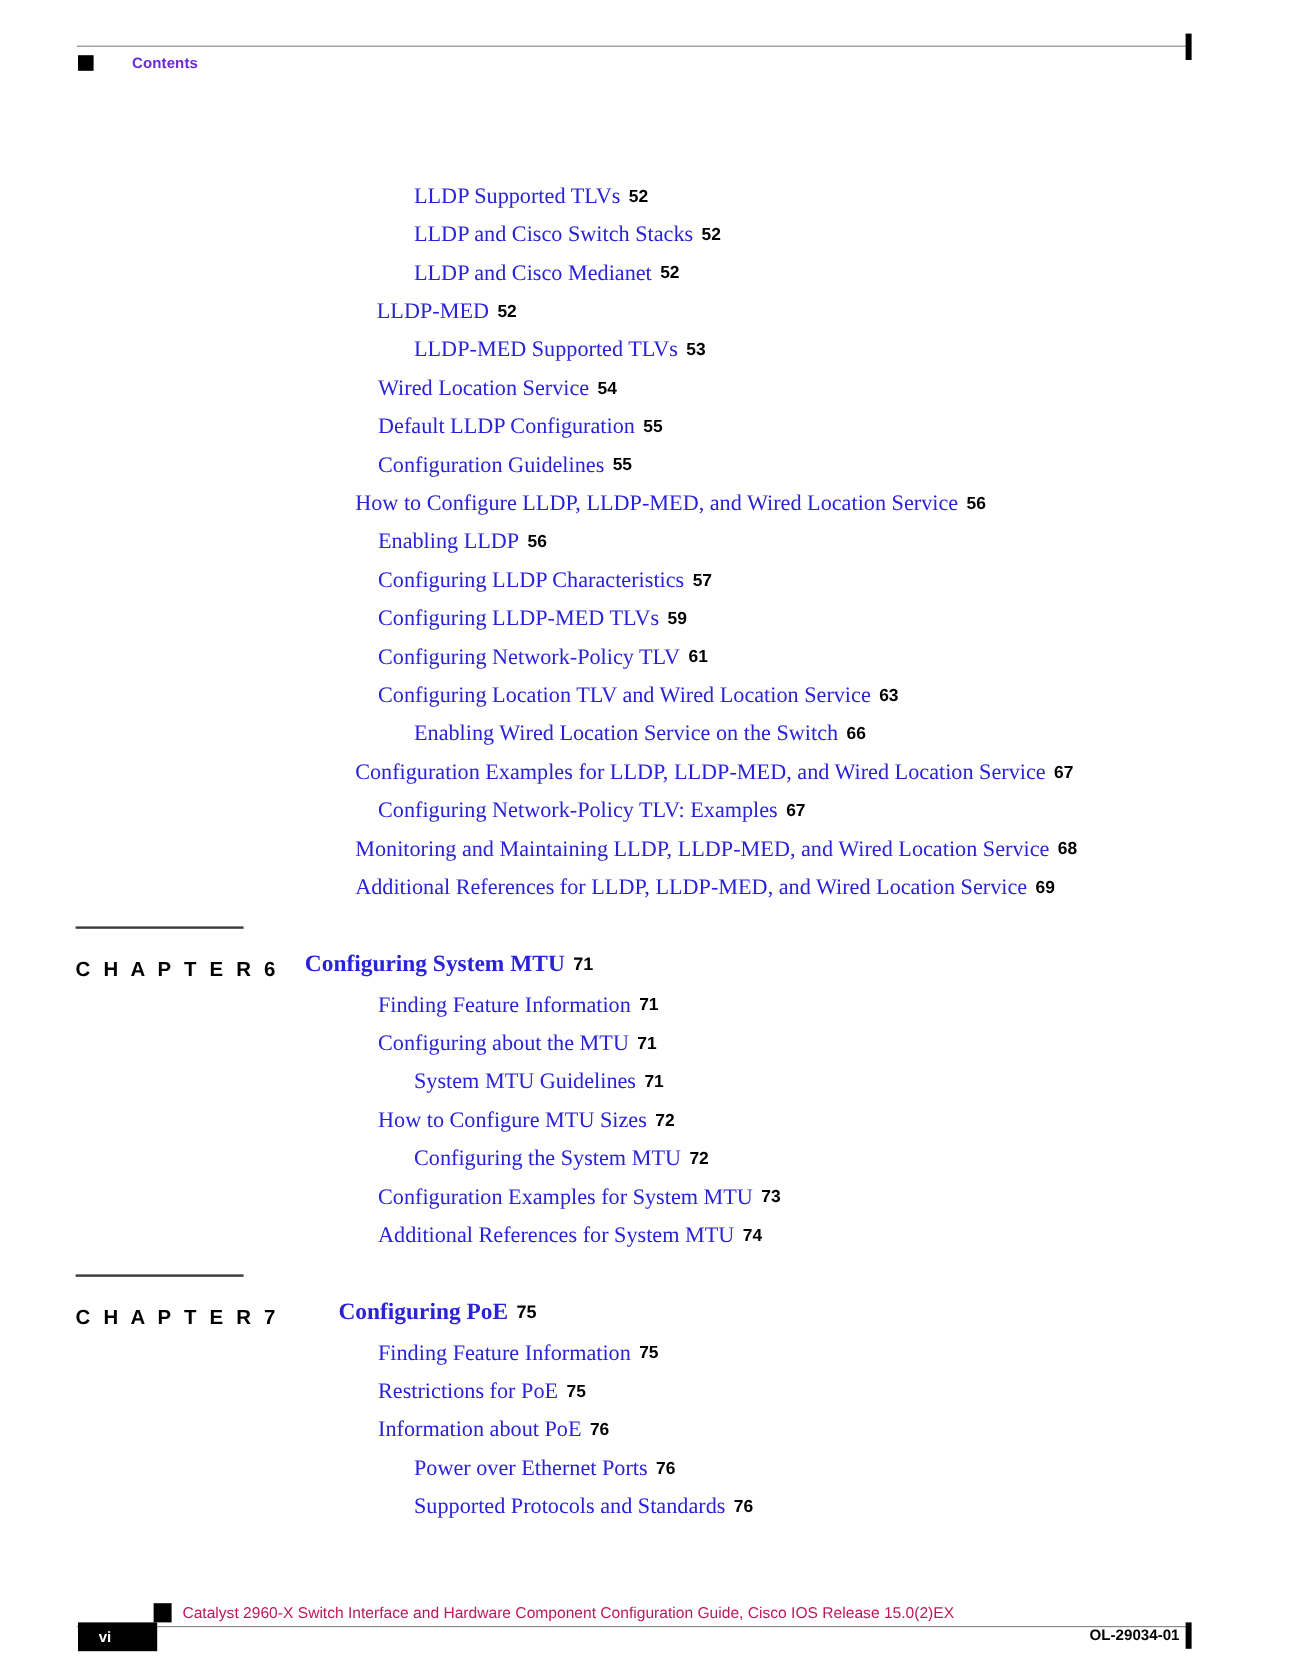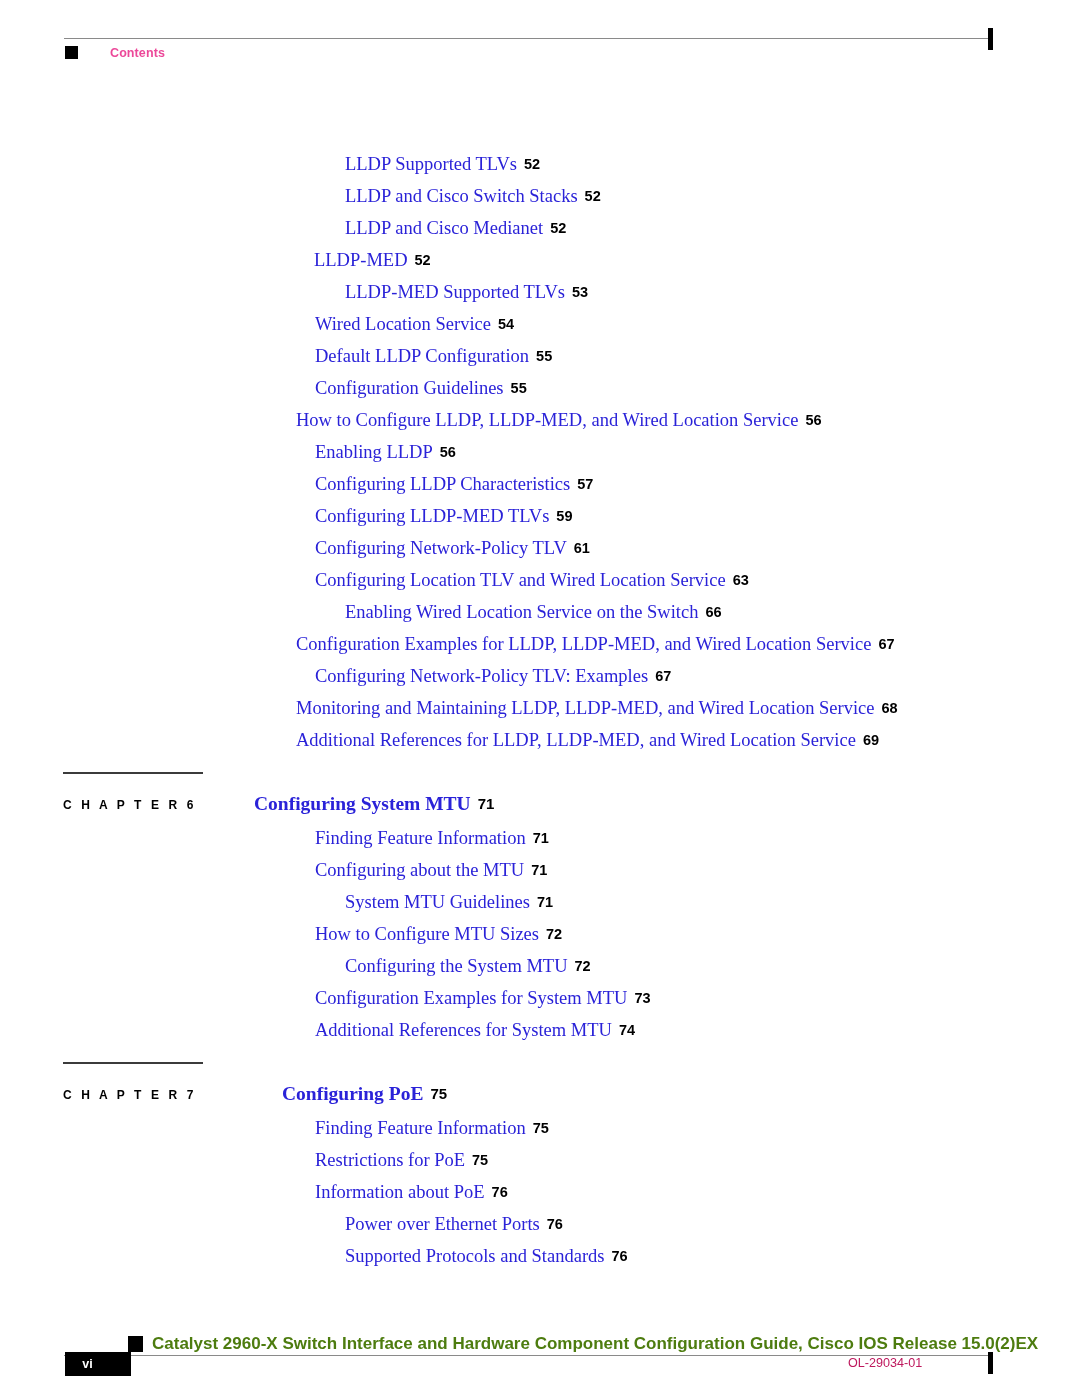--- a/index.html
+++ b/index.html
@@ -40,21 +40,21 @@
     background: #000000;
   }
   .header-label {
     position: absolute;
     top: 46px;
     left: 110px;
     font-family: "Liberation Sans", "DejaVu Sans", sans-serif;
     font-weight: bold;
     font-size: 12.5px;
     letter-spacing: 0.1px;
-    color: #ec4899;
+    color: #6d28d9;
     line-height: 14px;
   }
   .header-endbar {
     position: absolute;
     top: 28px;
     left: 988px;
     width: 5px;
     height: 22px;
     background: #000000;
   }
@@ -104,21 +104,21 @@
     left: 63px;
     width: 140px;
     height: 2px;
     background: #3b3b3b;
   }
   .chapter-label {
     position: absolute;
     left: 63px;
     font-family: "Liberation Sans", "DejaVu Sans", sans-serif;
     font-weight: bold;
-    font-size: 12px;
+    font-size: 17px;
     letter-spacing: 3.1px;
     color: #000000;
     white-space: nowrap;
   }
   .chapter-title {
     position: absolute;
     left: 254px;
     font-family: "Liberation Serif", "DejaVu Serif", serif;
     font-weight: bold;
     font-size: 19.5px;
@@ -140,23 +140,23 @@
     top: 1336px;
     width: 15px;
     height: 16px;
     background: #000000;
   }
   .footer-title {
     position: absolute;
     left: 152px;
     top: 1336px;
     font-family: "Liberation Sans", "DejaVu Sans", sans-serif;
-    font-weight: bold;
-    font-size: 17px;
-    color: #4d7c0f;
+    font-weight: normal;
+    font-size: 13px;
+    color: #be185d;
     white-space: nowrap;
     line-height: 15px;
   }
   .footer-rule {
     position: absolute;
     left: 64px;
     top: 1355px;
     width: 926px;
     height: 1px;
     background: #8a8a8a;
@@ -177,26 +177,26 @@
     height: 24px;
     line-height: 24px;
     text-align: center;
     font-family: "Liberation Sans", "DejaVu Sans", sans-serif;
     font-weight: bold;
     font-size: 12.5px;
     color: #ffffff;
   }
   .footer-docid {
     position: absolute;
-    left: 848px;
+    left: 908px;
     top: 1355px;
     font-family: "Liberation Sans", "DejaVu Sans", sans-serif;
-    font-weight: normal;
+    font-weight: bold;
     font-size: 12.6px;
-    color: #be185d;
+    color: #000000;
     white-space: nowrap;
     line-height: 16px;
   }
   .footer-endbar {
     position: absolute;
     left: 988px;
     top: 1352px;
     width: 5px;
     height: 22px;
     background: #000000;

